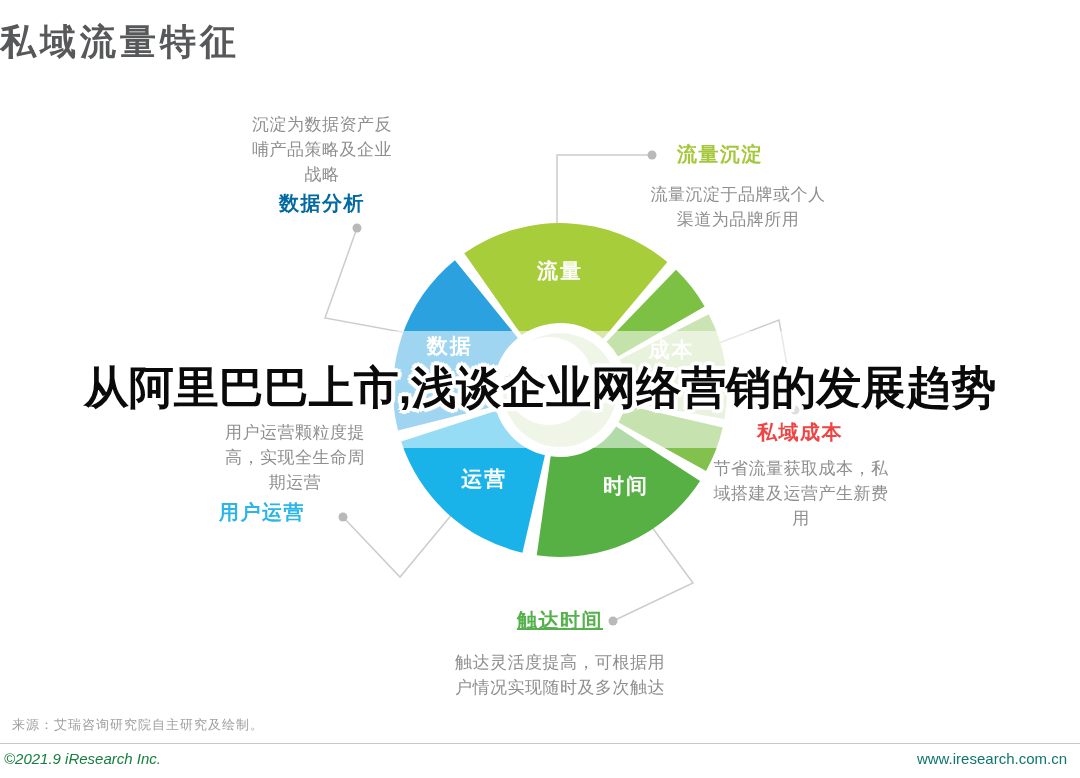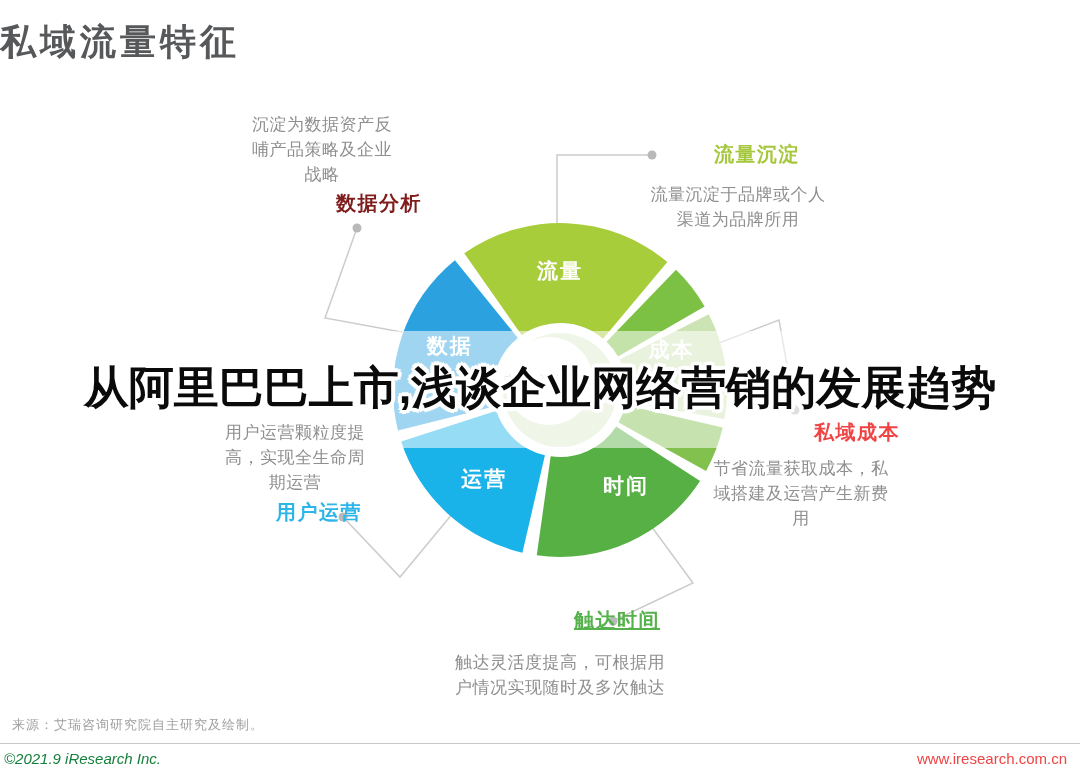--- a/index.html
+++ b/index.html
@@ -11,21 +11,21 @@
   .abs { position:absolute; }
   .page-title {
     top:18px; left:0; width:1080px; text-align:left;
     font-size:36px; font-weight:bold; color:#57585a; letter-spacing:4px;
   }
   .para {
     color:#8f8f8f; font-size:17px; line-height:25px; text-align:center;
     white-space:pre-line; letter-spacing:0.5px;
   }
   .callout-label {
-    font-size:20px; font-weight:bold; text-align:right; letter-spacing:1.5px;
+    font-size:20px; font-weight:bold; text-align:center; letter-spacing:1.5px;
   }
   #chart-svg { top:0; left:0; }
   .title-band {
     top:331px; left:0; width:1080px; height:117px;
     background:rgba(255,255,255,0.55);
   }
   .watermark {
     top:372px; left:505px; font-size:15px; color:#888888; opacity:0.18;
     letter-spacing:2px;
   }
@@ -37,21 +37,21 @@
       -4px 0 0 #fff, 4px 0 0 #fff, 0 -4px 0 #fff, 0 4px 0 #fff,
       0 0 6px #fff;
   }
   .footer-source {
     top:716px; left:12px; font-size:13px; color:#a0a0a0; letter-spacing:1px;
   }
   .footer-divider {
     top:743px; left:0; width:1080px; height:1px; background:#c9c9c9;
   }
   .footer-copyright { top:750px; left:4px; font-size:15px; color:#15803d;font-style:italic; }
-  .footer-url { top:750px; right:13px; font-size:15px; color:#ef4444;margin-left:37px; }
+  .footer-url { top:750px; right:13px; font-size:15px; color:#0f766e;margin-left:37px; }
 </style>
 </head>
 <body>
 
 <div class="abs page-title">私域流量特征</div>
 
 <svg id="chart-svg" class="abs" width="1080" height="778" viewBox="0 0 1080 778">
   <g id="g-connectors">
       <polyline points="357,228 325,318 445,340" fill="none" stroke="#cccccc" stroke-width="1.5"></polyline>
       <circle cx="357" cy="228" r="4.5" fill="#b9b9b9"></circle>
@@ -86,21 +86,21 @@
     </g>
 </svg>
 
 <div class="abs title-band"></div>
 
 <div class="abs watermark">艾瑞咨询</div>
 
 <div class="abs para" style="top:112px; left:222px; width:200px;">沉淀为数据资产反
 哺产品策略及企业
 战略</div>
-<div class="abs callout-label" style="top: 190px; left: 222px; width: 200px; color: #7f1d1d;">数据分析</div>
+<div class="abs callout-label" style="top: 190px; left: 222px; width: 200px; color: #0369a1;">数据分析</div>
 
 <div class="abs callout-label" style="top: 141px; left: 640px; width: 160px; color: rgb(165, 199, 59);">流量沉淀</div>
 <div class="abs para" style="top:182px; left:618px; width:240px;">流量沉淀于品牌或个人
 渠道为品牌所用</div>
 
 <div class="abs para" style="top:420px; left:195px; width:200px;">用户运营颗粒度提
 高，实现全生命周
 期运营</div>
 <div class="abs callout-label" style="top: 499px; left: 162px; width: 200px; color: rgb(43, 181, 233);">用户运营</div>
 

